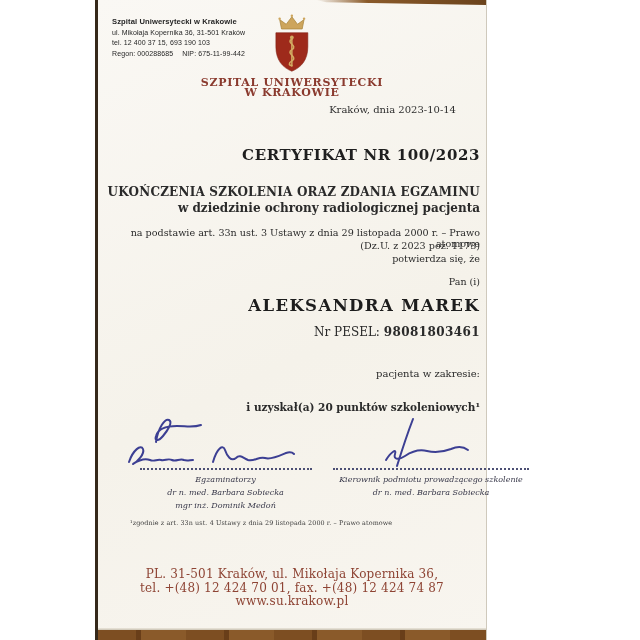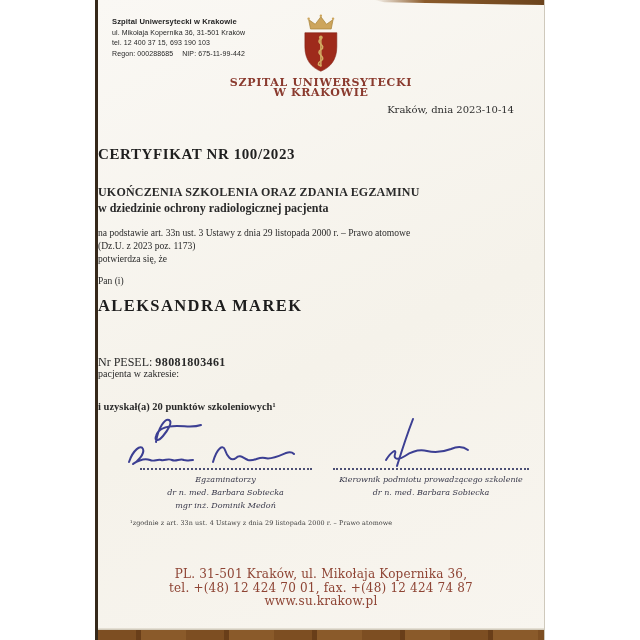--- a/index.html
+++ b/index.html
@@ -1,21 +1,21 @@
 <!DOCTYPE html>
 <html><head>
 <meta charset="utf-8">
 <style>
   html,body{margin:0;padding:0;}
   body{
     width:640px;height:640px;position:relative;background:#ffffff;
     font-family:"DejaVu Serif", serif;color:#2a2a2a;overflow:hidden;
   }
   .photo{
-    position:absolute;left:95px;top:0;width:450px;height:640px;
+    position:absolute;left:95px;top:0;width:392px;height:640px;
     background:linear-gradient(155deg,#faf8f4 0%,#f5f2ea 55%,#f8f5ef 100%);
     border-left:3px solid #35281a;border-right:1px solid #cfc9bc;
     box-sizing:border-box;
   }
   .wood-top{
     position:absolute;top:0;right:0;width:170px;height:5px;
     background:linear-gradient(to left,#6b431c,#8a5a2a 70%,rgba(138,90,42,0));
     clip-path:polygon(0 0,100% 0,100% 100%,6% 45%);
   }
   .paper-edge-bottom{
@@ -41,30 +41,30 @@
   }
   .logo svg{display:block;}
   .logo-caption{
     margin-top:3px;text-align:center;color:#8a3a2e;
     font-size:11px;line-height:10px;letter-spacing:0.7px;font-weight:bold;
   }
   .date{
     position:absolute;top:104px;right:30px;font-size:10px;color:#2e2e2e;
   }
   
-  .cline{position:absolute;left:0;right:6px;text-align:left;font-family:Liberation Serif, serif;}
+  .cline{position:absolute;left:0;right:6px;text-align:right;}
   .title{top:146px;font-size:15px;font-weight:bold;letter-spacing:0.6px;color:#1f1f1f;}
   .sub1{top:185px;font-size:12px;font-weight:bold;letter-spacing:0.2px;}
   .sub2{top:201px;font-size:12px;font-weight:bold;}
   .legal1{top:227px;font-size:9.6px;}
   .legal2{top:240px;font-size:9.6px;}
   .legal3{top:253px;font-size:9.6px;}
   .salut{top:276px;font-size:9.5px;}
   .name{top:296px;font-size:16.5px;font-weight:bold;letter-spacing:1.4px;color:#1d1d1d;}
-  .pesel{top:325px;font-size:12px;margin-top:30px;}
+  .pesel{top:325px;font-size:12px;}
   .pesel b{letter-spacing:0.4px;}
   .stat1{top:351px;font-size:10px;}
   .stat2{top:368px;font-size:10px;}
   .scope{top:384px;font-size:10.8px;font-weight:bold;}
   .points{top:401px;font-size:10.5px;font-weight:bold;}
   
   .sigcol{position:absolute;top:416px;text-align:center;}
   .sigcol.left{left:25px;width:205px;}
   .sigcol.right{left:233px;width:200px;}
   .sigcol svg{display:block;}

